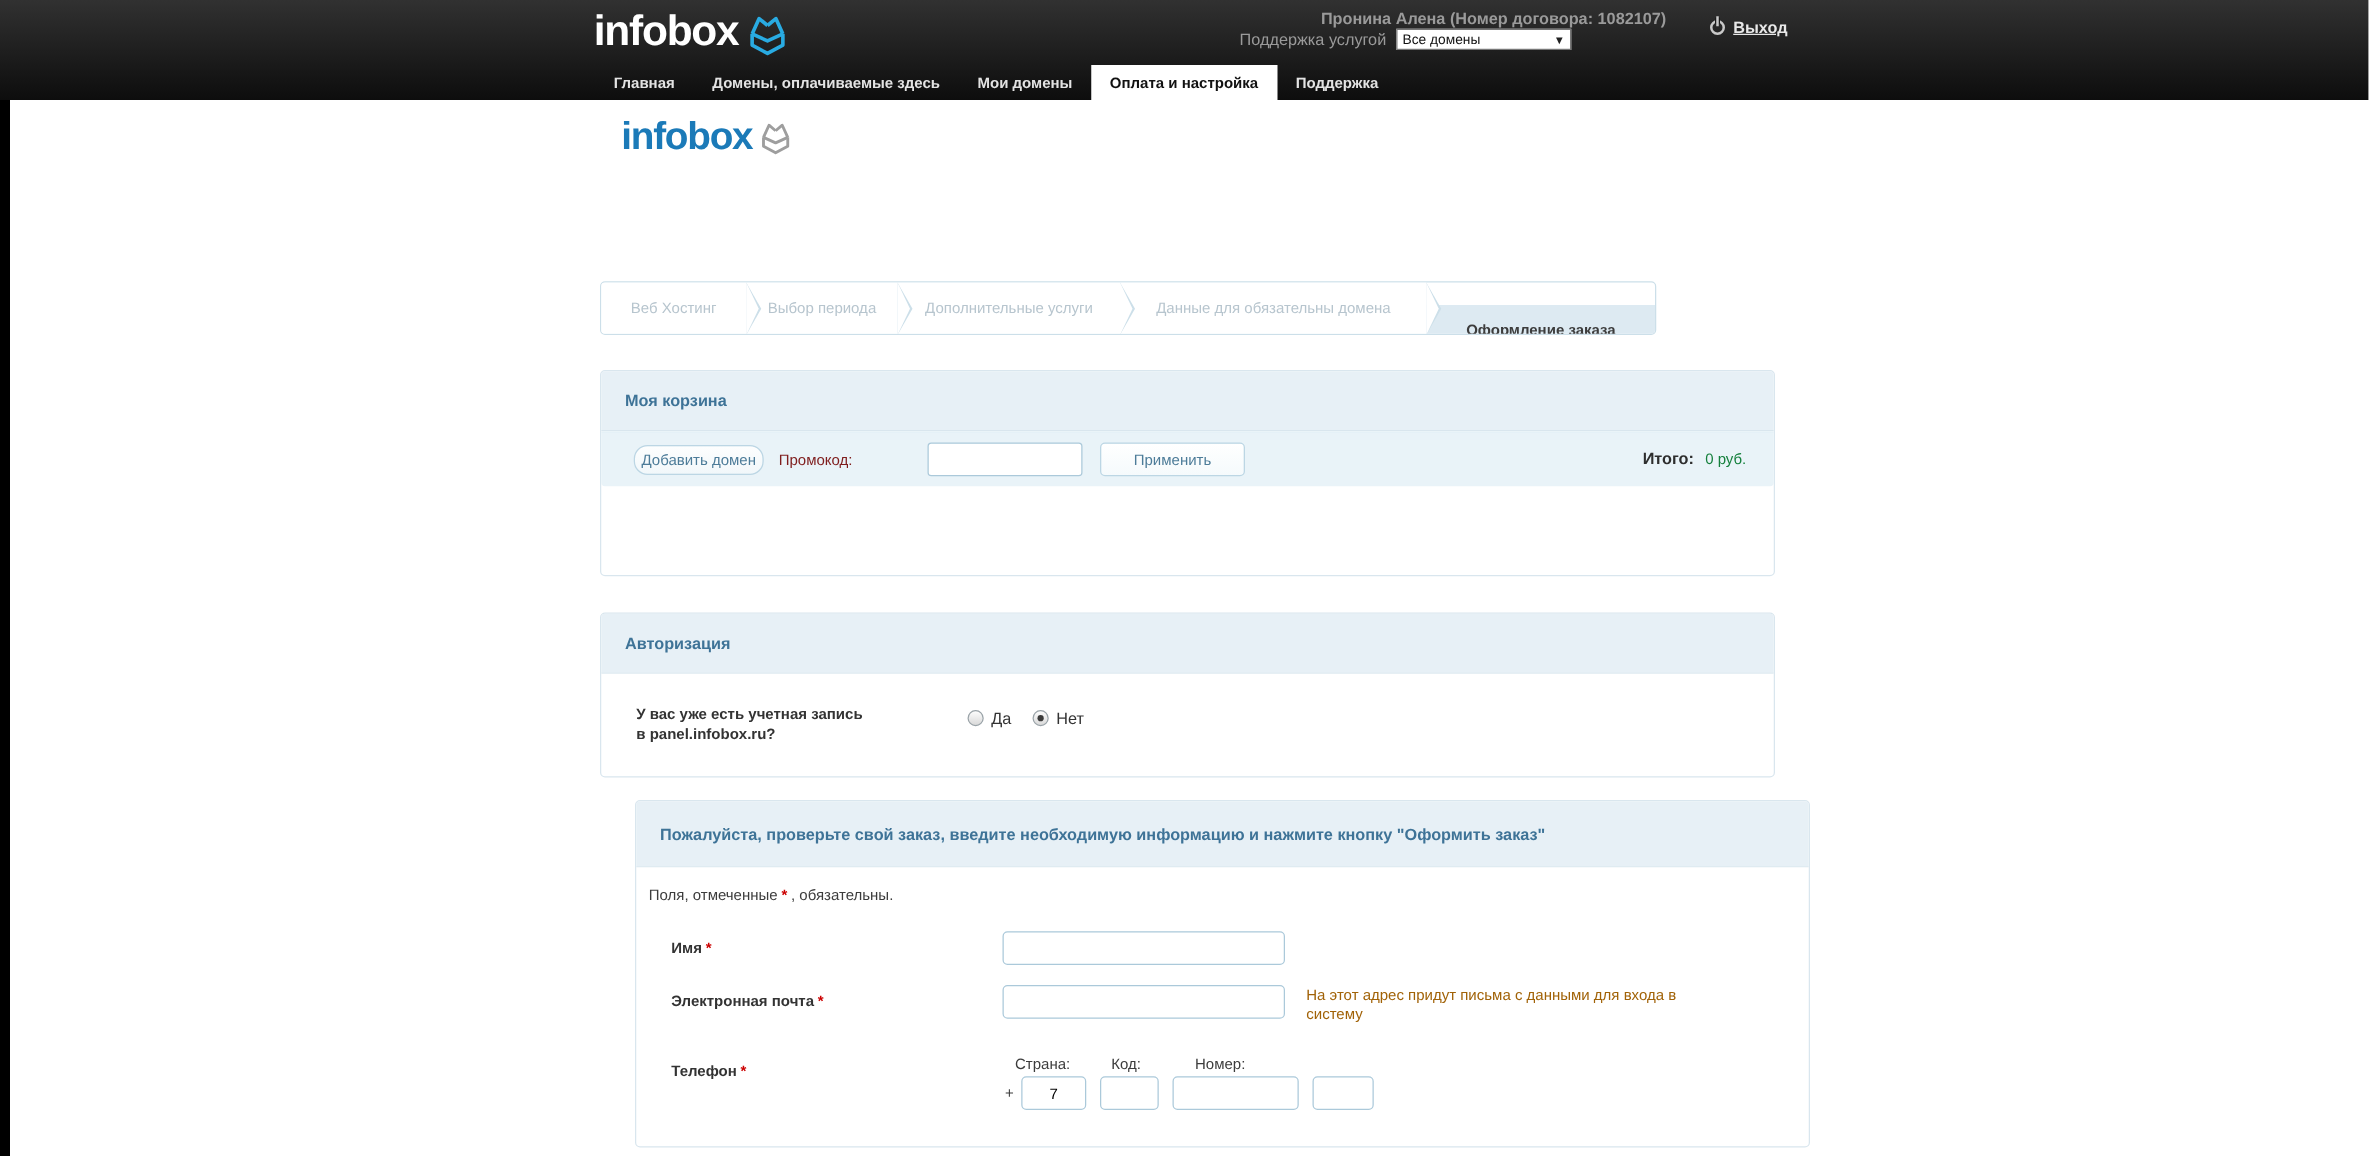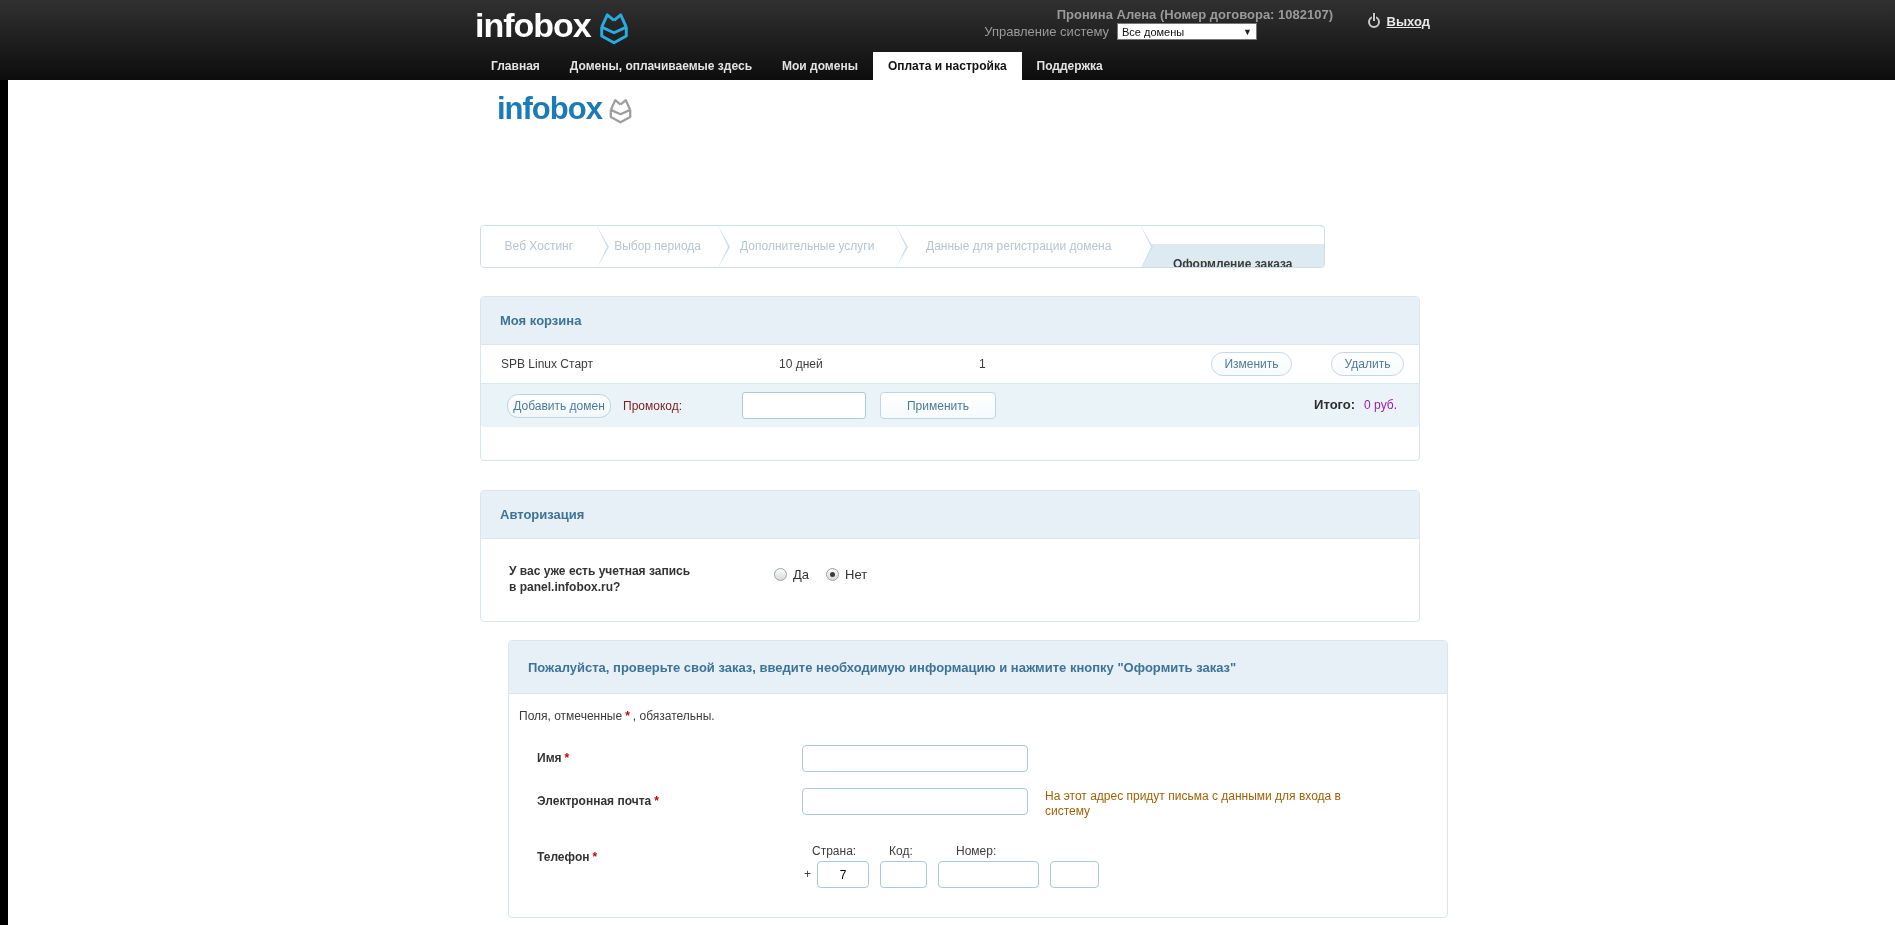--- a/index.html
+++ b/index.html
@@ -84,21 +84,21 @@
               background:linear-gradient(#fdfefe,#f1f7fa); border:1px solid #bcd6e4; border-radius:11px;
               color:#4d7c99; font-size:12px; font-family:"Liberation Sans",sans-serif; cursor:pointer; }
   .promo-label { position:absolute; left:142px; top:15px; color:#7f1d1d; }
   .promo-input { position:absolute; left:261px; top:8px; width:124px; height:27px;
                  border:1px solid #abc9da; border-radius:3px; padding:0 6px; font-size:12px; }
   .btn-apply { position:absolute; left:399px; top:8px; width:116px; height:27px;
                background:linear-gradient(#fff,#f5fafc); border:1px solid #bcd6e4; border-radius:4px;
                color:#4d7c99; font-size:12px; font-family:"Liberation Sans",sans-serif; cursor:pointer; }
   .total-wrap { position:absolute; right:22px; top:13px; display:flex; align-items:baseline; gap:9px; }
   .total-label { font-weight:bold; font-size:13px; color:#2e2e2e; }
-  .total-value { font-size:12px; color:#a21caf; }
+  .total-value { font-size:12px; color:#15803d; }
 
   
   .panel.auth { top:490px; height:132px; }
   .auth .panel-head { height:48px; }
   .auth-question { position:absolute; left:28px; top:72px; font-weight:bold; color:#333; line-height:16px; }
   .auth-options { position:absolute; left:293px; top:76px; display:flex; align-items:center; gap:17px; }
   .radio-group { display:flex; align-items:center; gap:6px; cursor:pointer; }
   .radio { width:13px; height:13px; border-radius:50%; border:1px solid #9aa3a8;
            background:linear-gradient(#fdfdfd,#d9d9d9); position:relative; display:inline-block; }
   .radio.checked::after { content:''; position:absolute; left:3px; top:3px; width:5px; height:5px;
@@ -139,21 +139,21 @@
           <path d="M4 18 L4 26 L15 32 L26 26 L26 18"></path>
           <path d="M4 18 L9 7 L15 12"></path>
           <path d="M26 18 L21 7 L15 12"></path>
         </svg>
       </span>
     </div>
 
     <div class="user-name">Пронина Алена (Номер договора: 1082107)</div>
 
     <div class="service-row">
-      <span class="service-label">Управление систему</span>
+      <span class="service-label">Поддержка услугой</span>
       <span class="fake-select">
         <span>Все домены</span>
         <span class="arrow">▼</span>
       </span>
     </div>
 
     <div class="logout">
       <span class="power-icon"></span>
       <span class="logout-label">Выход</span>
     </div>
@@ -176,35 +176,26 @@
         <path d="M4 18 L9 7 L15 12"></path>
         <path d="M26 18 L21 7 L15 12"></path>
       </svg>
     </span>
   </div>
 
   <div class="wizard">
     <div class="step s1">Веб Хостинг</div>
     <div class="step s2">Выбор периода</div>
     <div class="step s3">Дополнительные услуги</div>
-    <div class="step s4">Данные для регистрации домена</div>
+    <div class="step s4">Данные для обязательны домена</div>
     <div class="step s5 active last">Оформление заказа</div>
   </div>
 
   <div class="panel cart">
     <div class="panel-head">Моя корзина</div>
-    <div class="cart-row">
-      <span class="cell cell-desc">SPB Linux Старт</span>
-      <span class="cell cell-period">10 дней</span>
-      <span class="cell cell-qty">1</span>
-      <span class="cell cell-disc"></span>
-      <span class="cell cell-price"></span>
-      <button class="pill-btn btn-edit">Изменить</button>
-      <button class="pill-btn btn-delete">Удалить</button>
-    </div>
     <div class="cart-foot">
       <button class="btn-add-domain">Добавить домен</button>
       <span class="promo-label">Промокод:</span>
       <input class="promo-input" type="text" value="" style="">
       <button class="btn-apply">Применить</button>
       <span class="total-wrap">
         <span class="total-label">Итого:</span>
         <span class="total-value">0 руб.</span>
       </span>
     </div>

